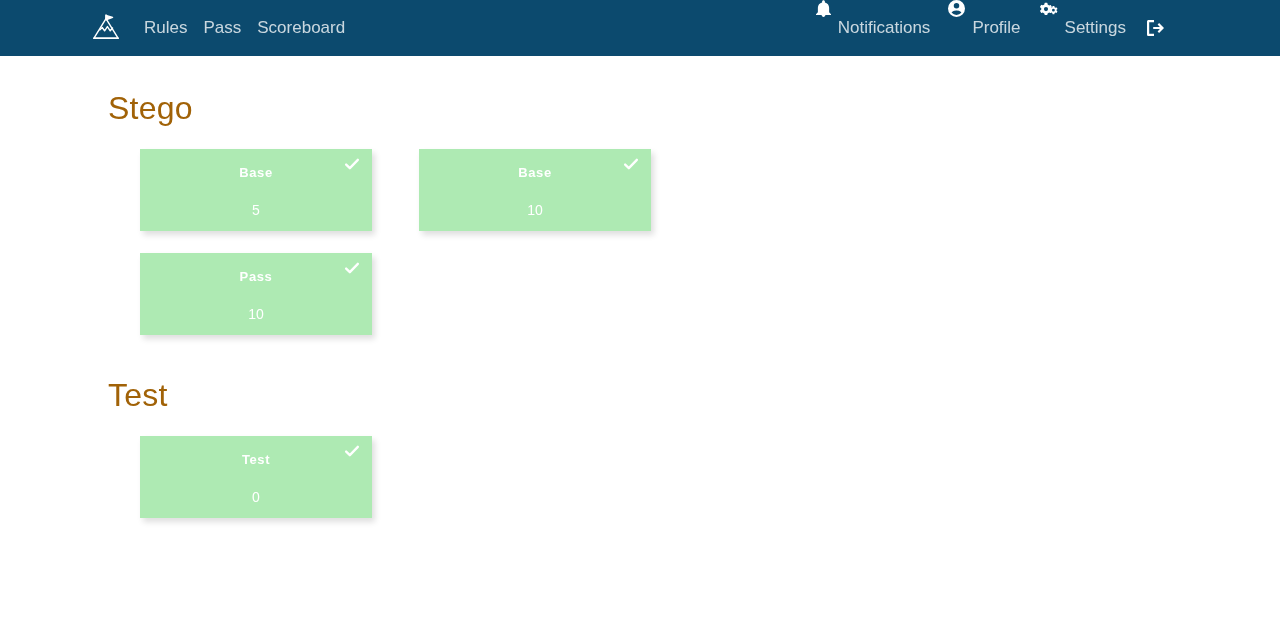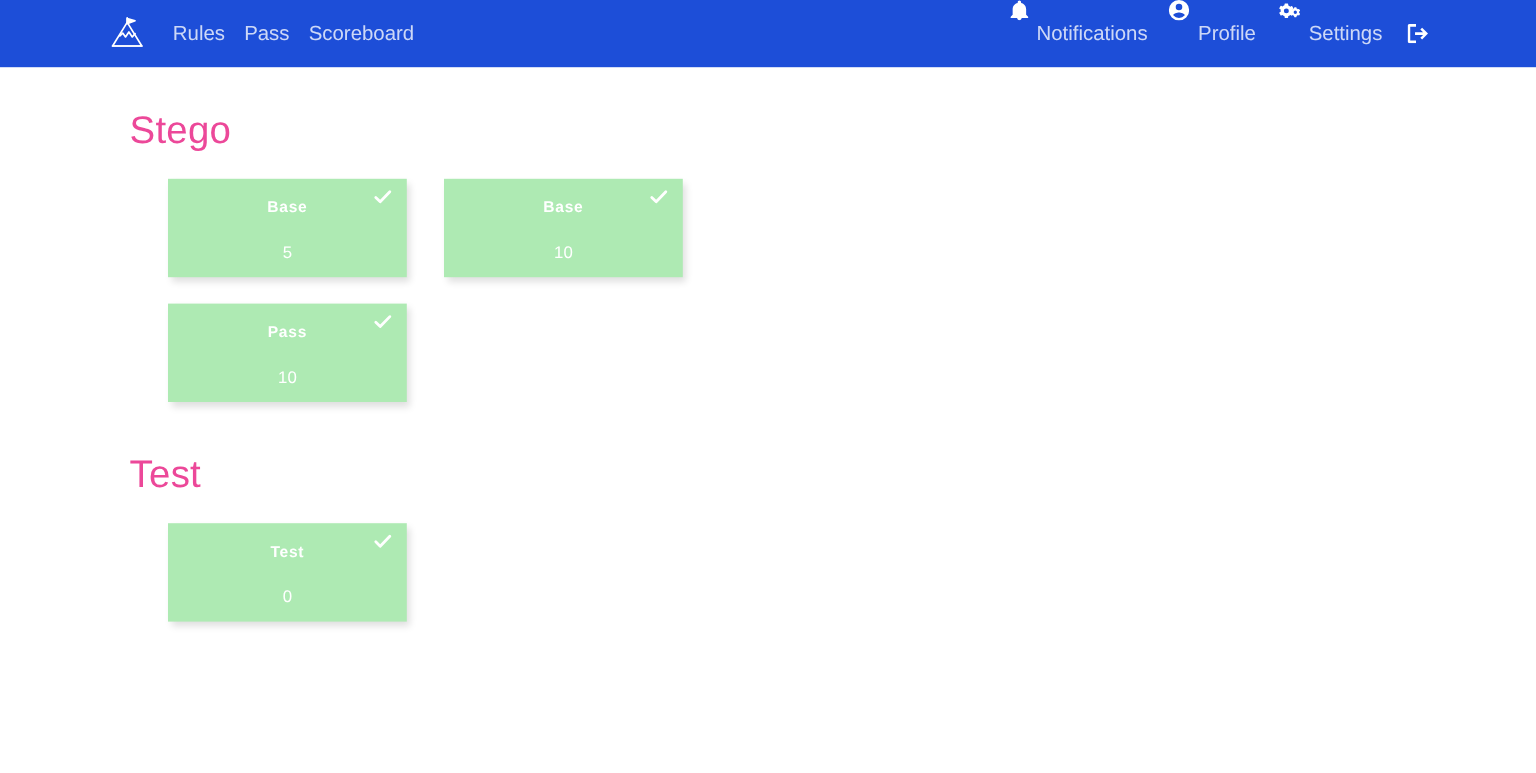--- a/index.html
+++ b/index.html
@@ -13,25 +13,25 @@
     background: #ffffff;
     font-family: "Liberation Sans", sans-serif;
     color: #212529;
     overflow: hidden;
   }
 
   
   .navbar {
     position: relative;
     height: 56px;
-    background: #1d4ed8;
+    background: #0c4a6e;
     display: flex;
     align-items: center;
     box-sizing: border-box;
-    padding: 0 76px 0 88px;
+    padding: 0 102px 0 88px;
   }
   .nav-left {
     display: flex;
     align-items: center;
   }
   .brand {
     display: inline-flex;
     align-items: center;
     justify-content: center;
     width: 36px;
@@ -81,40 +81,40 @@
   .content {
     padding: 0 0 0 108px;
     box-sizing: border-box;
   }
   .category { }
   .category-title {
     margin: 0;
     padding: 0;
     font-size: 32px;
     font-weight: 400;
-    color: #ec4899;
+    color: #a16207;
     letter-spacing: 0.2px;
   }
   .cat-1 .category-title { padding-top: 34px; }
   .cat-2 .category-title { padding-top: 42px; }
   .cat-3 .category-title { padding-top: 42px; }
 
   .card-row {
     display: flex;
     flex-wrap: wrap;
     padding-top: 22px;
     padding-left: 32px;
   }
   .chal-card {
     position: relative;
-    width: 199px;
+    width: 232px;
     height: 82px;
     background: #aeeab3;
     color: #ffffff;
-    margin-right: 31px;
+    margin-right: 47px;
     box-shadow: 3px 4px 6px rgba(0,0,0,0.13);
     box-sizing: border-box;
     text-align: center;
     cursor: pointer;
     user-select: none;
   }
   .chal-name {
     font-size: 13px;
     font-weight: bold;
     letter-spacing: 0.6px;

